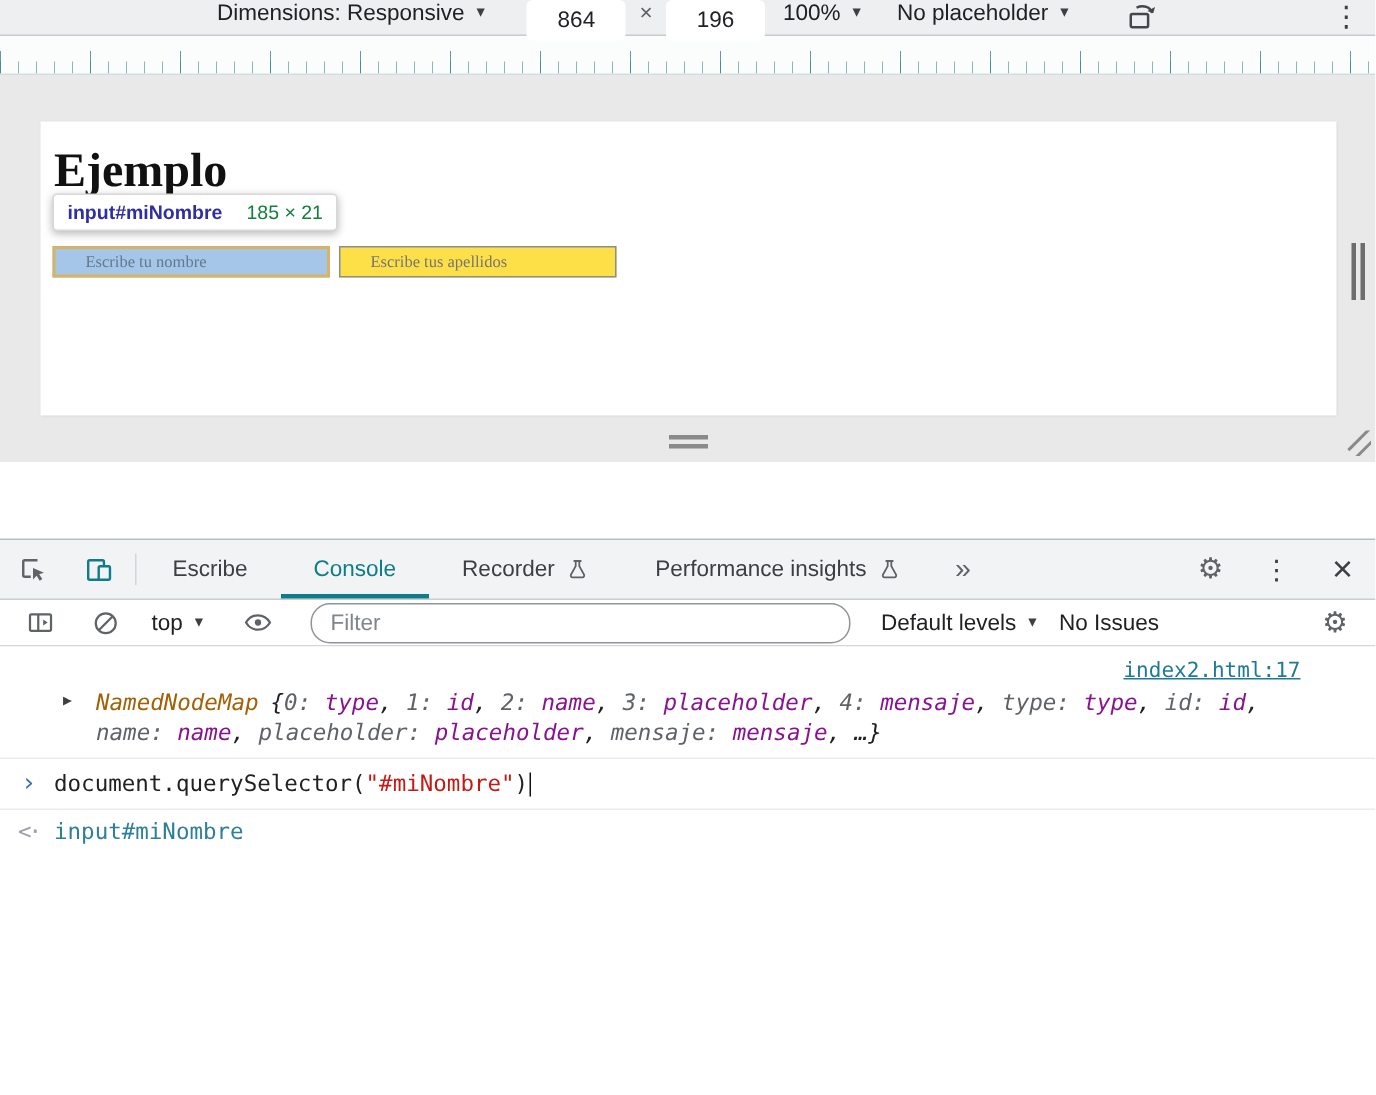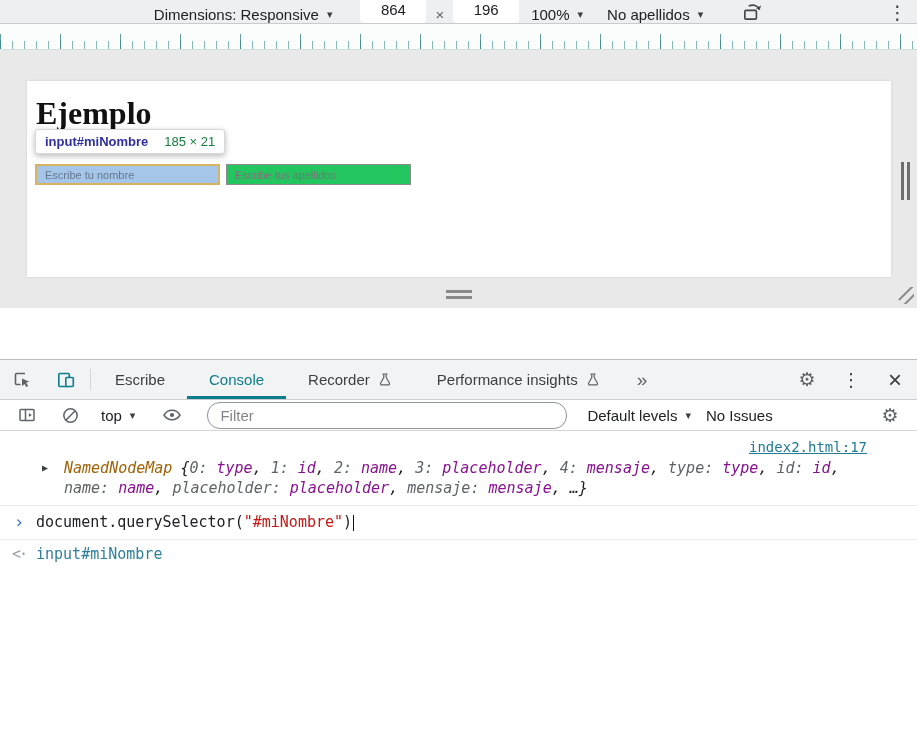--- a/index.html
+++ b/index.html
@@ -3,21 +3,21 @@
 <meta charset="utf-8">
 <style>
   *{box-sizing:border-box;margin:0;padding:0}
   html,body{width:917px;height:730px;overflow:hidden;background:#fff;
     font-family:"Liberation Sans","DejaVu Sans",sans-serif;color:#202124}
   button{background:none;border:0;font:inherit;color:inherit;padding:0;cursor:pointer}
   .screen{width:917px;height:730px;display:flex;flex-direction:column}
 
   
   .device-toolbar{height:24px;flex:none;background:var(--toolbar-bg);border-bottom:1px solid #c8cbcf;
-    display:flex;align-items:flex-end;justify-content:center;font-size:15px;position:relative}
+    display:flex;align-items:flex-start;justify-content:center;font-size:15px;position:relative}
   .dd{display:inline-flex;align-items:center;gap:8px}
   .chev{font-size:11px;color:#3c4043;line-height:1}
   .dd.dims{margin-right:28px}
   .dim-box{width:66px;height:27px;background:#fff;border:0;border-radius:4px;text-align:center;
     font:inherit;color:#202124;outline:none}
   .mult{margin:0 9px;color:#5f6368}
   .dd.zoom{margin-left:12px}
   .dd.throttle{margin-left:24px}
   .rotate-btn{margin-left:38px;color:#44474a;display:inline-flex}
   .kebab-abs{position:absolute;right:10px;top:50%;transform:translateY(-50%);font-size:19px;color:#3c4043}
@@ -37,24 +37,24 @@
   .page{position:absolute;left:27px;top:31px;width:864px;height:196px;background:#fff;
     box-shadow:0 0 2px rgba(0,0,0,.12)}
   .page-heading{margin:14px 0 0 9px;font-family:"Liberation Serif","DejaVu Serif",serif;
     font-weight:bold;font-size:32px;color:#111}
   .tooltip{position:absolute;left:8px;top:48px;height:25px;z-index:3;display:flex;align-items:center;gap:16px;
     background:#fff;border:1px solid #d8d8d8;border-radius:3px;padding:0 9px;white-space:nowrap;
     box-shadow:0 2px 6px rgba(0,0,0,.28);font-size:13px}
   .tt-sel{color:var(--tooltip-selector);font-weight:bold}
   .tt-size{color:#15803d}
   .inputs-row{position:absolute;left:8px;top:83px;display:flex;gap:6px}
-  .page-input{width:185px;height:21px;font-family:Liberation Sans, sans-serif;font-size:11px;padding:0 8px;outline:none}
+  .page-input{width:185px;height:21px;font-family:Liberation Serif, serif;font-size:11px;padding:0 20px;outline:none}
   .page-input.highlighted{background:var(--highlight-fill);border:2px solid var(--highlight-border)}
   .page-input.highlighted::placeholder{color:#64788f}
-  .page-input.normal{background:#22c55e;border:1px solid #8d8d8d}
+  .page-input.normal{background:#fde047;border:1px solid #8d8d8d}
   .page-input.normal::placeholder{color:#757575}
   .handle-right{position:absolute;left:901px;top:112px;display:flex;gap:3px}
   .handle-right i{display:block;width:3px;height:38px;background:#6d6d6d}
   .handle-bottom{position:absolute;left:446px;top:240px;display:flex;flex-direction:column;gap:3px}
   .handle-bottom i{display:block;width:26px;height:3px;background:#8a8a8a}
   .handle-corner{position:absolute;left:897px;top:237px;width:17px;height:17px;overflow:hidden}
   .handle-corner i{position:absolute;display:block;width:20px;height:2px;background:#8a8a8a;transform:rotate(-45deg)}
   .handle-corner i:first-child{top:5px;left:-1px}
   .handle-corner i:last-child{top:11px;left:3px}
 
@@ -122,21 +122,21 @@
       <span class="chev">▾</span>
     </button>
     <input class="dim-box" value="864" style="">
     <span class="mult">×</span>
     <input class="dim-box" value="196" style="">
     <button class="dd zoom">
       <span>100%</span>
       <span class="chev">▾</span>
     </button>
     <button class="dd throttle">
-      <span>No apellidos</span>
+      <span>No placeholder</span>
       <span class="chev">▾</span>
     </button>
     <button class="rotate-btn">
       <svg width="22" height="22" viewBox="0 0 20 20" fill="none" stroke="currentColor" stroke-width="1.5">
         <rect x="3.5" y="8.5" width="10.5" height="8" rx="1"></rect>
         <path d="M7 4.6c4.4-1.9 8.3-.4 9.4 3.2"></path>
         <path d="M18.2 4.2l-1.1 3.9-3.5-1.4z" fill="currentColor" stroke="none"></path>
       </svg>
     </button>
     <button class="kebab-abs">

